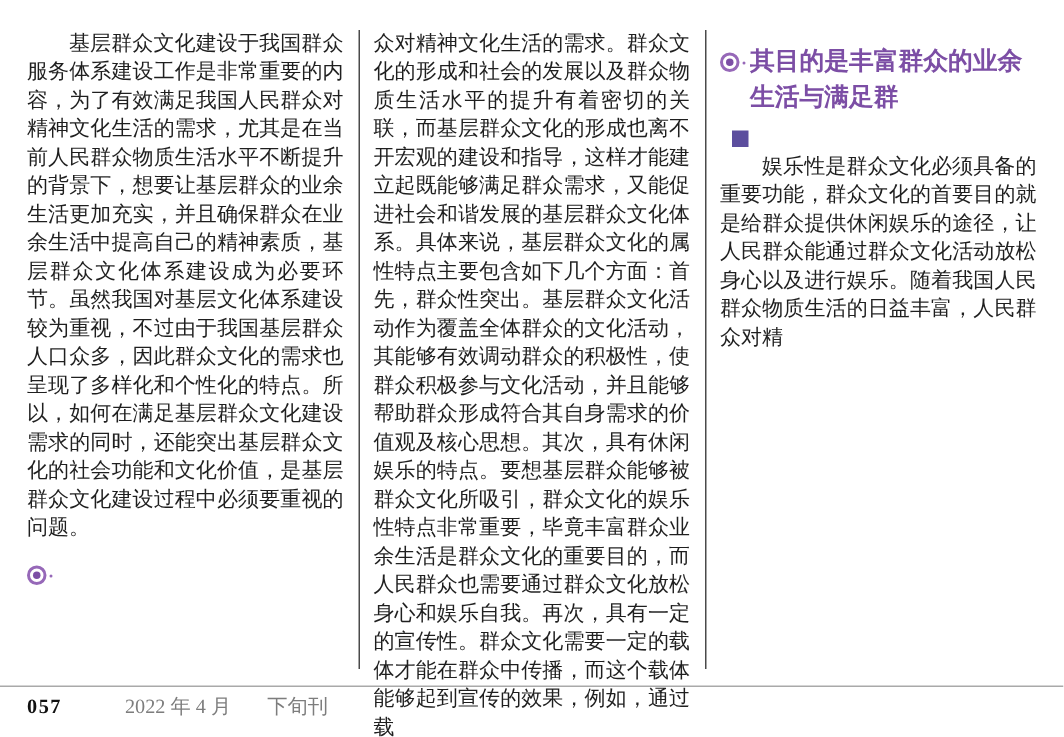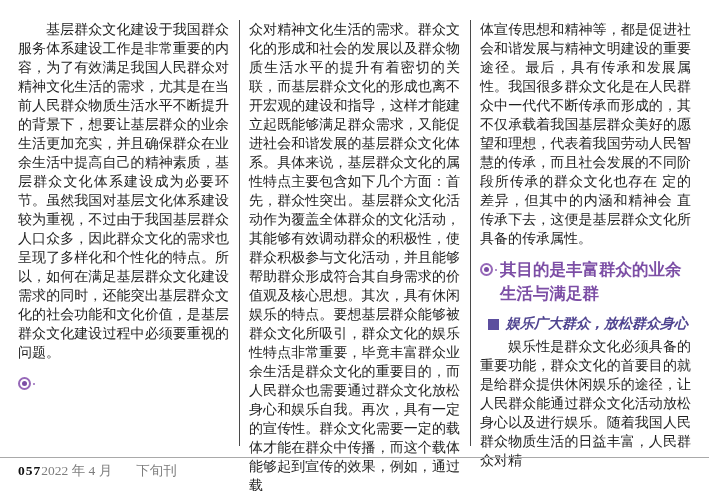--- a/index.html
+++ b/index.html
@@ -111,21 +111,21 @@
     font-size:13.5px;
     display:flex;
     align-items:baseline;
     gap:0;
   }
   .page-num{
     font-weight:bold;
     color:#111111;
     letter-spacing:1px;
   }
-  .footer-date,.footer-issue{color:#7d7d7d;}
+  .footer-date,.footer-issue{color:#7d7d7d;margin-left:42px;}
   .footer-issue{margin-left:24px;text-align:right;}
 </style>
 </head>
 <body>
 
 <div class="page">
 
   <div class="columns">
 
     <div class="col">
@@ -141,28 +141,26 @@
 
     <div class="col">
       <p class="body noindent">众对精神文化生活的需求。群众文化的形成和社会的发展以及群众物质生活水平的提升有着密切的关联，而基层群众文化的形成也离不开宏观的建设和指导，这样才能建立起既能够满足群众需求，又能促进社会和谐发展的基层群众文化体系。具体来说，基层群众文化的属性特点主要包含如下几个方面：首先，群众性突出。基层群众文化活动作为覆盖全体群众的文化活动，其能够有效调动群众的积极性，使群众积极参与文化活动，并且能够帮助群众形成符合其自身需求的价值观及核心思想。其次，具有休闲娱乐的特点。要想基层群众能够被群众文化所吸引，群众文化的娱乐性特点非常重要，毕竟丰富群众业余生活是群众文化的重要目的，而人民群众也需要通过群众文化放松身心和娱乐自我。再次，具有一定的宣传性。群众文化需要一定的载体才能在群众中传播，而这个载体能够起到宣传的效果，例如，通过载</p>
     </div>
 
     <div class="gap">
       <div class="divider"></div>
     </div>
 
     <div class="col">
-      <p class="body noindent">体宣传思想和精神等，都是促进社会和谐发展与精神文明建设的重要途径。最后，具有传承和发展属性。我国很多群众文化是在人民群众中一代代不断传承而形成的，其不仅承载着我国基层群众美好的愿望和理想，代表着我国劳动人民智慧的传承，而且社会发展的不同阶段所传承的群众文化也存在 定的差异，但其中的内涵和精神会 直传承下去，这便是基层群众文化所具备的传承属性。</p>
       <div class="heading">
         <span class="target-icon"></span>
         <span>其目的是丰富群众的业余生活与满足群</span>
       </div>
       <div class="subheading">
         <span class="square-icon"></span>
-        <span>娱乐广大群众，放松群众身心</span>
       </div>
       <p class="body">娱乐性是群众文化必须具备的重要功能，群众文化的首要目的就是给群众提供休闲娱乐的途径，让人民群众能通过群众文化活动放松身心以及进行娱乐。随着我国人民群众物质生活的日益丰富，人民群众对精</p>
     </div>
 
   </div>
 
   <div class="footer-rule"></div>
 
   <div class="footer">
     <span class="page-num">057</span>

